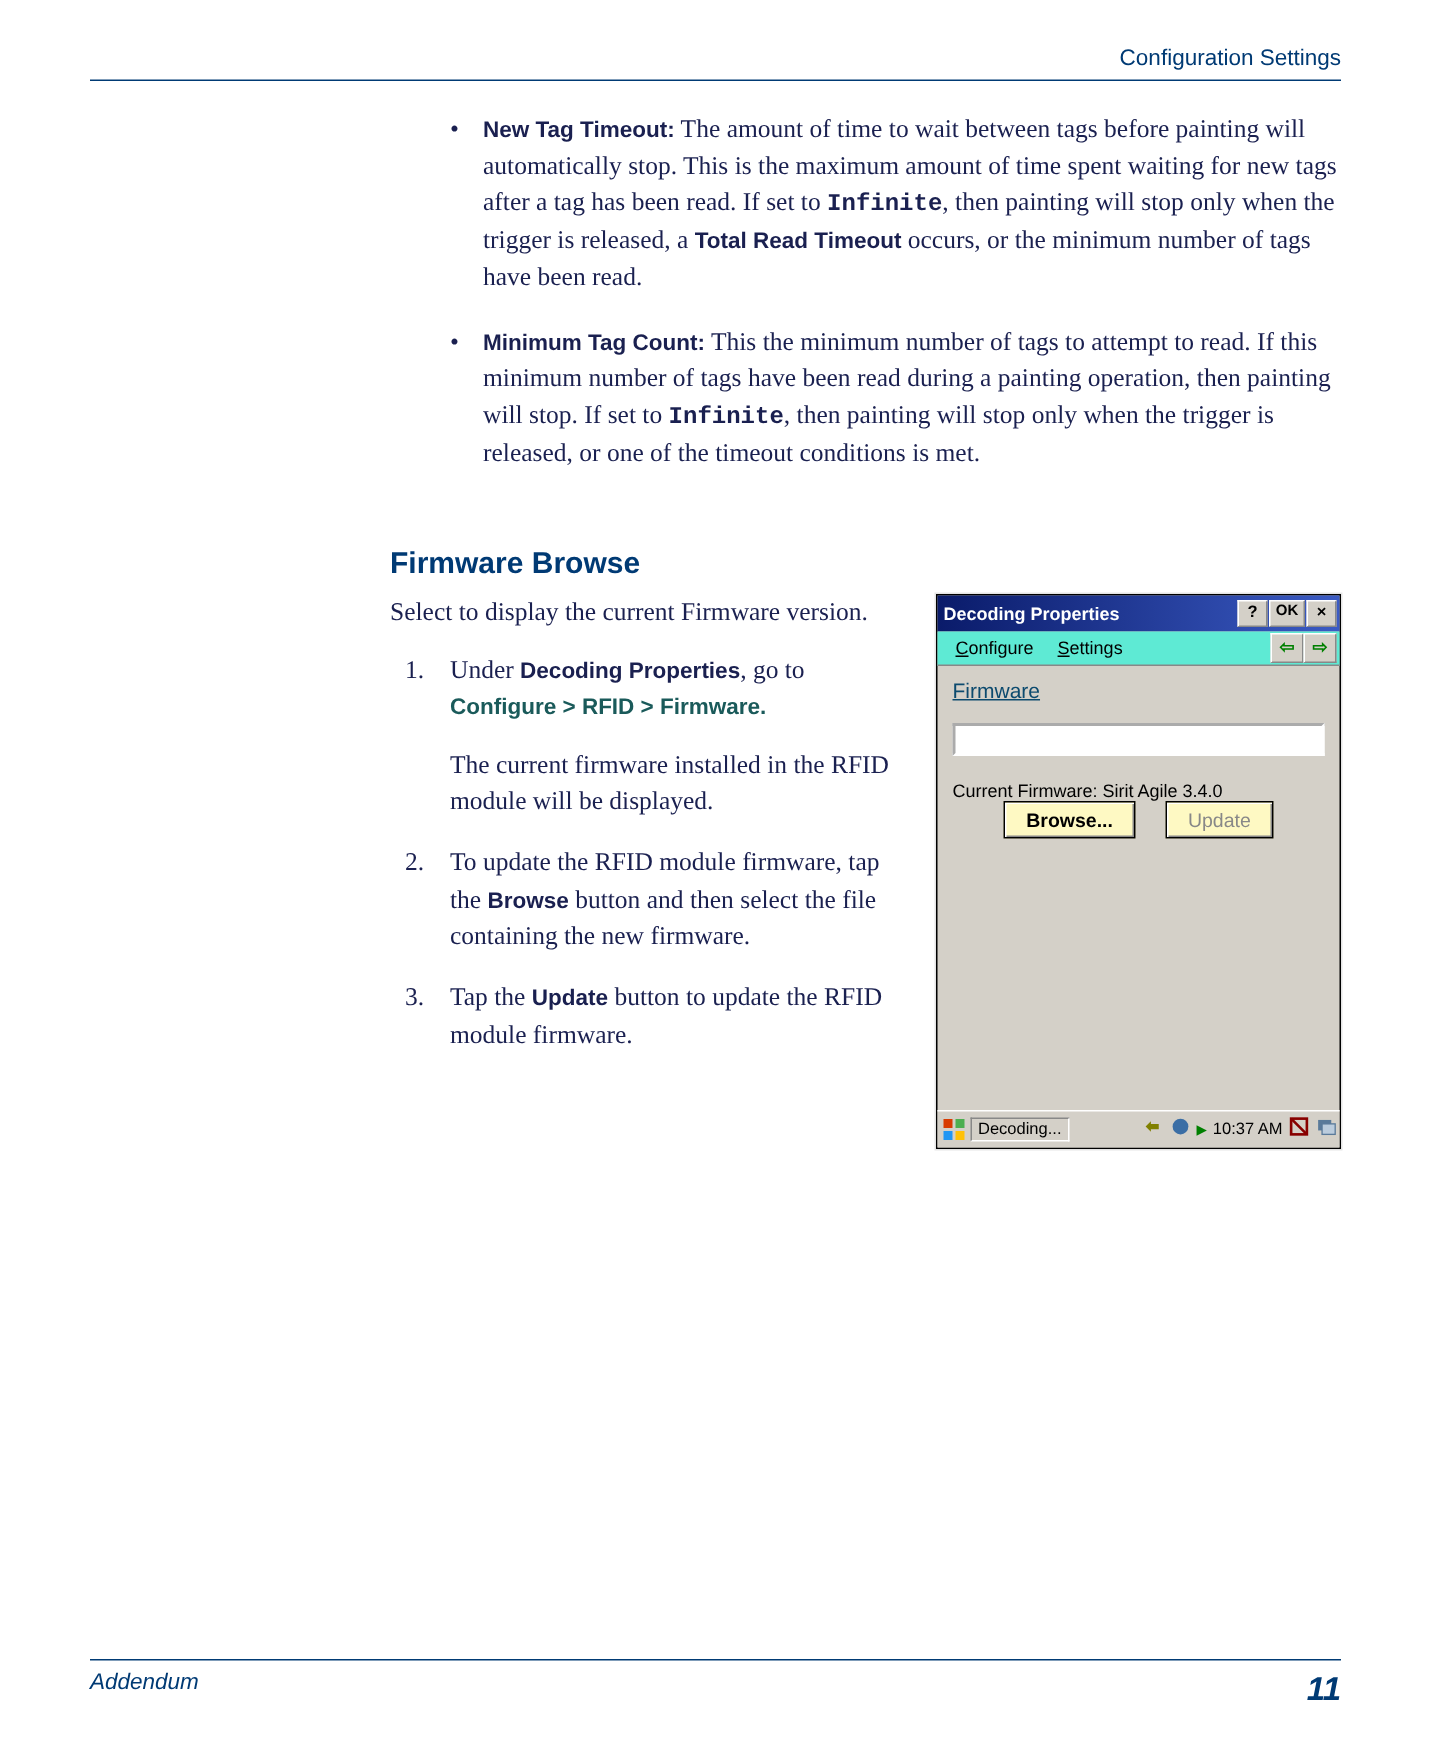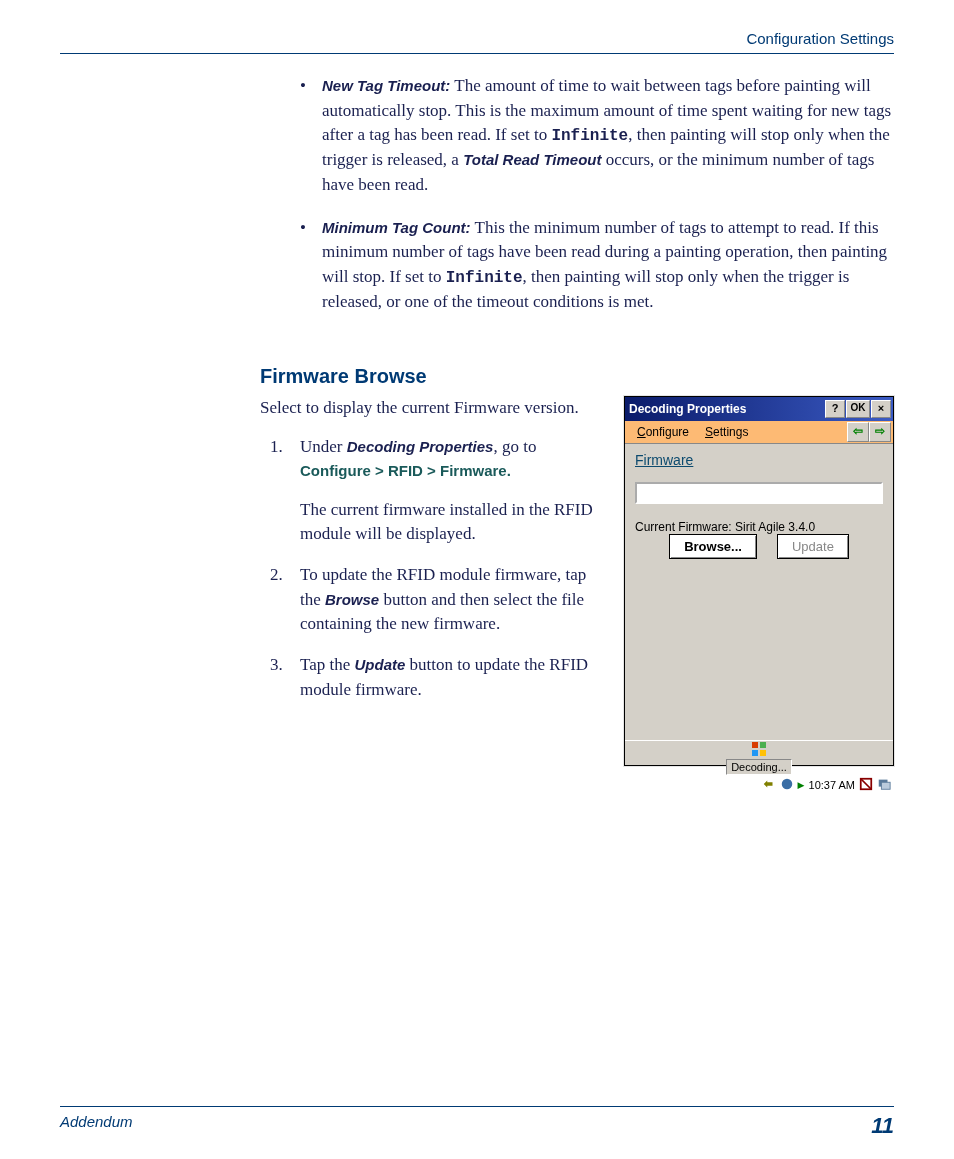--- a/index.html
+++ b/index.html
@@ -42,21 +42,20 @@
     position: absolute;
     left: 0;
     top: 0;
     font-size: 17px;
   }
   .bold-sans {
     font-family: Verdana, Arial, sans-serif;
     font-weight: bold;
     font-size: 15px;
     color: #1a2050;
-    font-style: italic;
   }
   .mono {
     font-family: "Courier New", monospace;
     font-weight: bold;
     font-size: 16px;
   }
   .section-h {
     color: #003a74;
     font-family: Verdana, Arial, sans-serif;
     font-weight: bold;
@@ -138,21 +137,21 @@
     border-top-color: #fff;
     border-left-color: #fff;
     margin-left: 1px;
     font-size: 11px;
     font-weight: bold;
     text-align: center;
     line-height: 14px;
   }
   .tb-btn.ok { width: 22px; font-size: 10px; }
   .menubar {
-    background: #fdba74;
+    background: #5eead4;
     border-bottom: 1px solid #888;
     display: flex;
     align-items: center;
     height: 22px;
     padding-left: 4px;
     gap: 0;
   }
   .menubar span {
     padding: 2px 8px;
   }
@@ -189,38 +188,37 @@
     height: 18px;
     margin-top: 10px;
     margin-bottom: 16px;
   }
   .curfw {
     font-size: 12px;
   }
   .btnrow { display:flex; gap: 20px; justify-content:center; }
   .win-btn {
     border: 1px solid #000;
-    background: #ffffff;
+    background: #fef9c3;
     box-shadow: inset 1px 1px 0 #fff, inset -1px -1px 0 #888;
     padding: 4px 14px;
     font-size: 13px;
     font-weight: bold;
     font-family: Tahoma, Verdana, sans-serif;
   }
   .win-btn.disabled { color: #888; font-weight: normal; }
   .taskbar {
     border-top: 1px solid #fff;
     background: #d4d0c8;
     height: 24px;
     display: flex;
     align-items: center;
     padding: 0 2px;
     gap: 2px;
     font-size: 11px;
-    flex-direction: column;
   }
   .start {
     width: 18px; height: 18px;
     display:flex; align-items:center; justify-content:center;
   }
   .start svg { display:block; }
   .task-btn {
     border: 1px solid #888;
     border-top-color:#888; border-left-color:#888;
     border-bottom-color:#fff; border-right-color:#fff;

